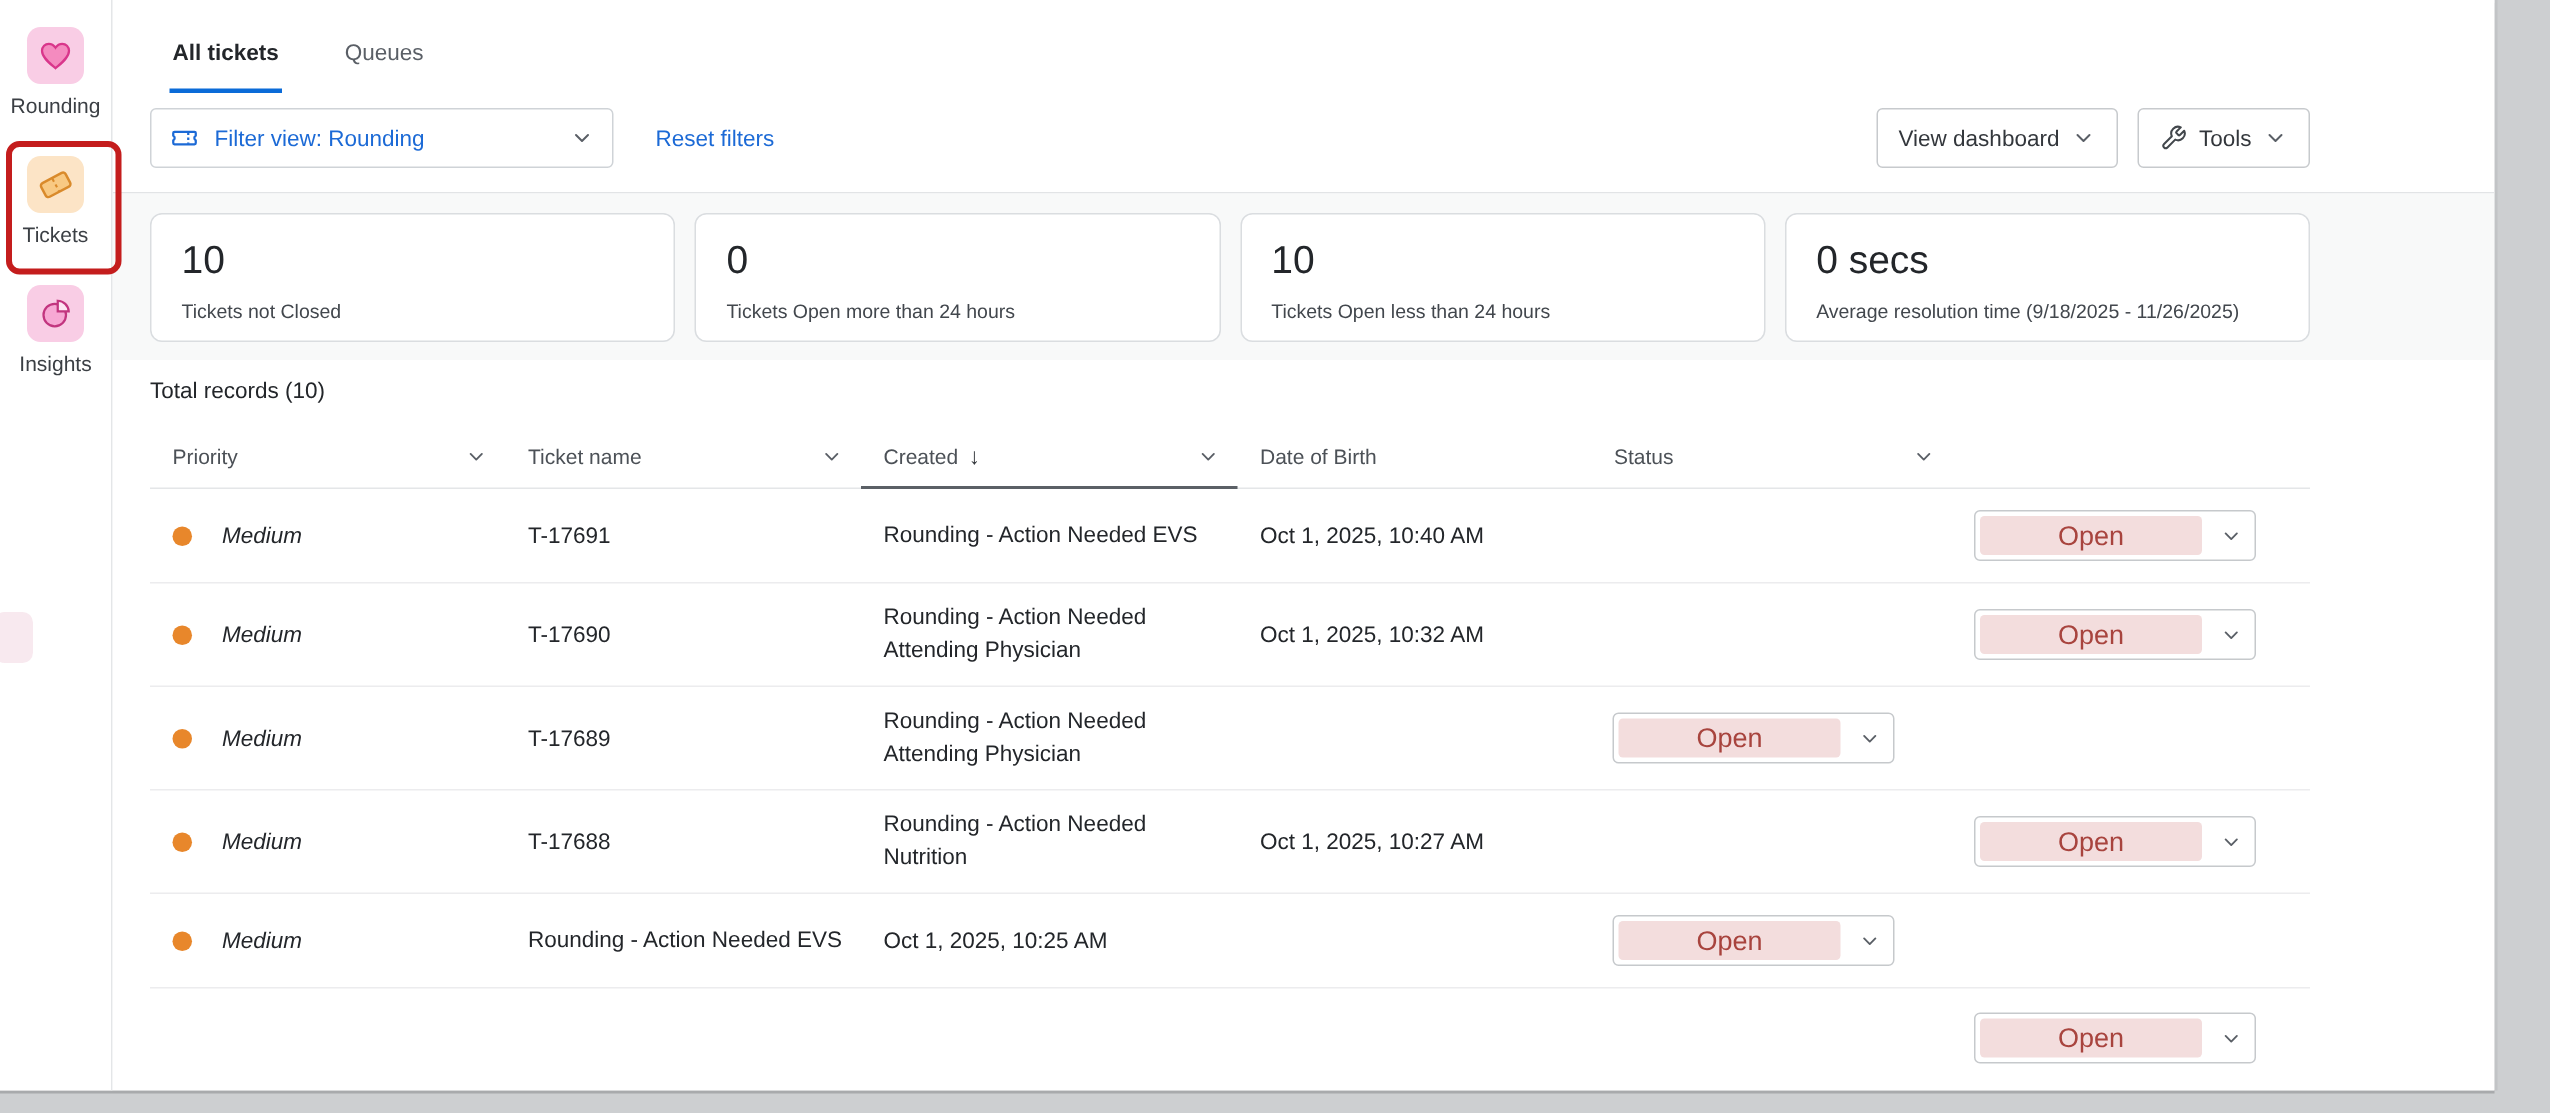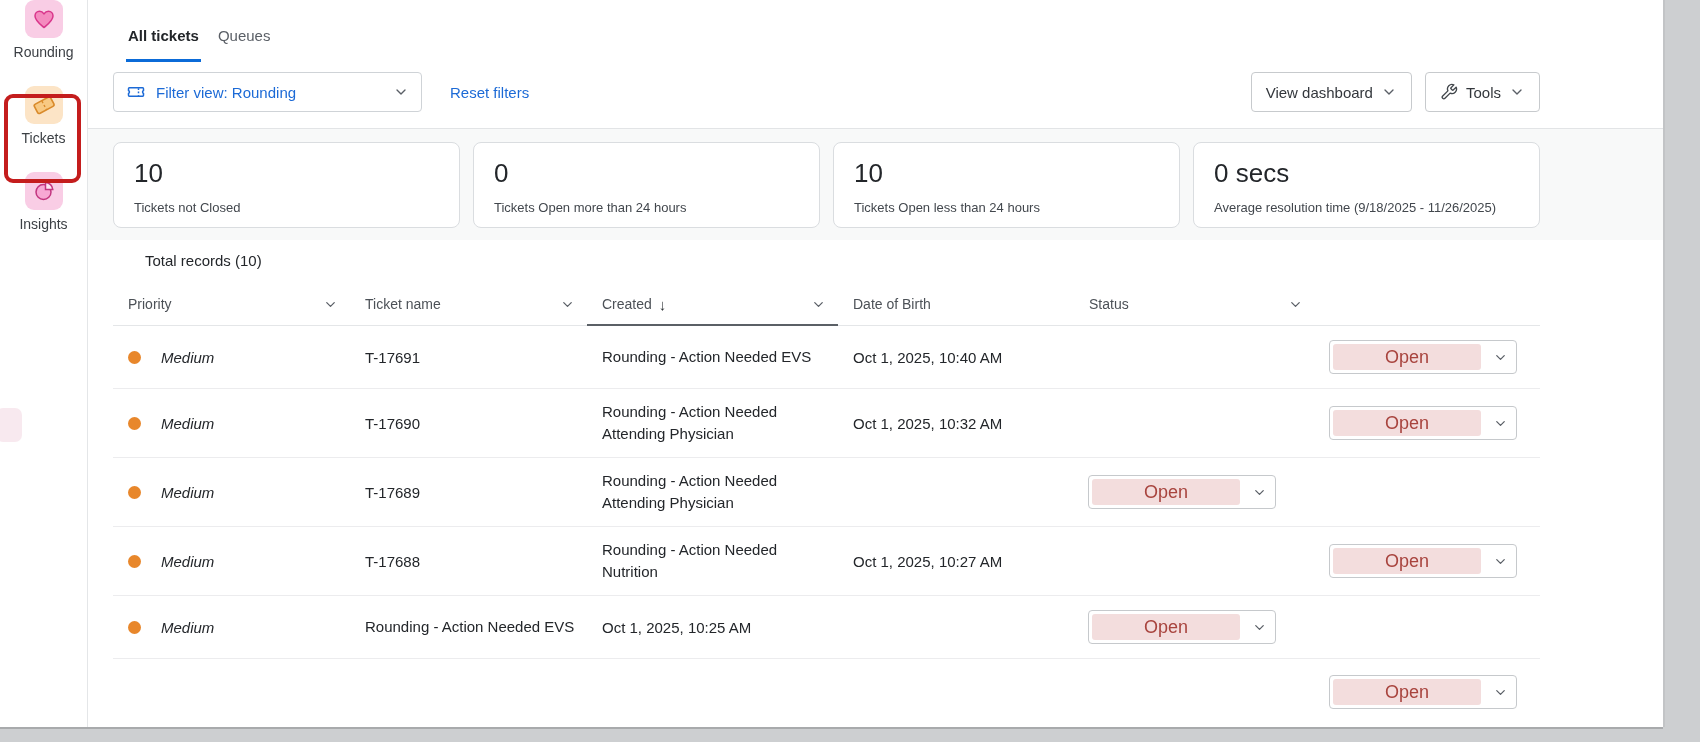--- a/index.html
+++ b/index.html
@@ -15,23 +15,23 @@
     position: absolute; left: 0; top: 0;
     width: 1663px; height: 727px;
     background: #fff;
     display: flex;
     overflow: hidden;
     box-shadow: 0 2px 0 #a8aaac, 2px 0 0 #c2c4c6;
   }
 
   
   .sidebar {
-    width: 88px; background: #fff;
+    width: 75px; background: #fff;
     border-right: 1px solid #e4e6e8;
-    padding-top: 0;
+    padding-top: 18px;
     display: flex; flex-direction: column; align-items: center;
     position: relative; flex-shrink: 0;
   }
   .nav-item {
     display: flex; flex-direction: column; align-items: center;
     gap: 6px; margin-bottom: 26px; cursor: pointer; width: 100%;
   }
   .nav-label { font-size: 14px; color: #3b3f44; }
   .tile {
     width: 38px; height: 38px; border-radius: 9px;
@@ -50,21 +50,21 @@
     width: 26px; height: 34px; border-radius: 7px;
     background: rgba(236, 196, 212, 0.38);
   }
 
   
   .main { flex: 1; display: flex; flex-direction: column; overflow: hidden; }
 
   .header { border-bottom: 1px solid #e2e4e6; background: #fff; }
   .tabs-row {
     height: 62px; display: flex; align-items: flex-end;
-    padding-left: 38px; gap: 15px;
+    padding-left: 38px; gap: 40px;
   }
   .tab {
     font-size: 15px; color: #5a5f66; padding: 18px 2px 15px;
     border-bottom: 3px solid transparent; cursor: pointer;
   }
   .tab.active { color: #23262a; font-weight: bold; border-bottom-color: #0b6bd8; }
 
   .filter-row {
     height: 66px; display: flex; align-items: center;
     padding: 0 123px 6px 25px; gap: 28px;
@@ -101,21 +101,20 @@
 
   
   .content {
     flex: 1; background: #fff;
     padding: 12px 123px 0 25px;
     overflow: hidden; position: relative;
   }
   .controls-row {
     display: flex; align-items: center; justify-content: space-between;
     margin-bottom: 14px;
-    margin-left: 32px;
   }
   .total-records { font-size: 15px; color: #23262a; }
   .controls-right { display: flex; gap: 13px; }
   .search-box {
     width: 428px; height: 38px;
     border: 1px solid #c7cacd; border-radius: 4px; background: #fff;
     display: flex; align-items: center; gap: 9px; padding: 0 12px;
   }
   .search-box input {
     border: none; outline: none; flex: 1;

